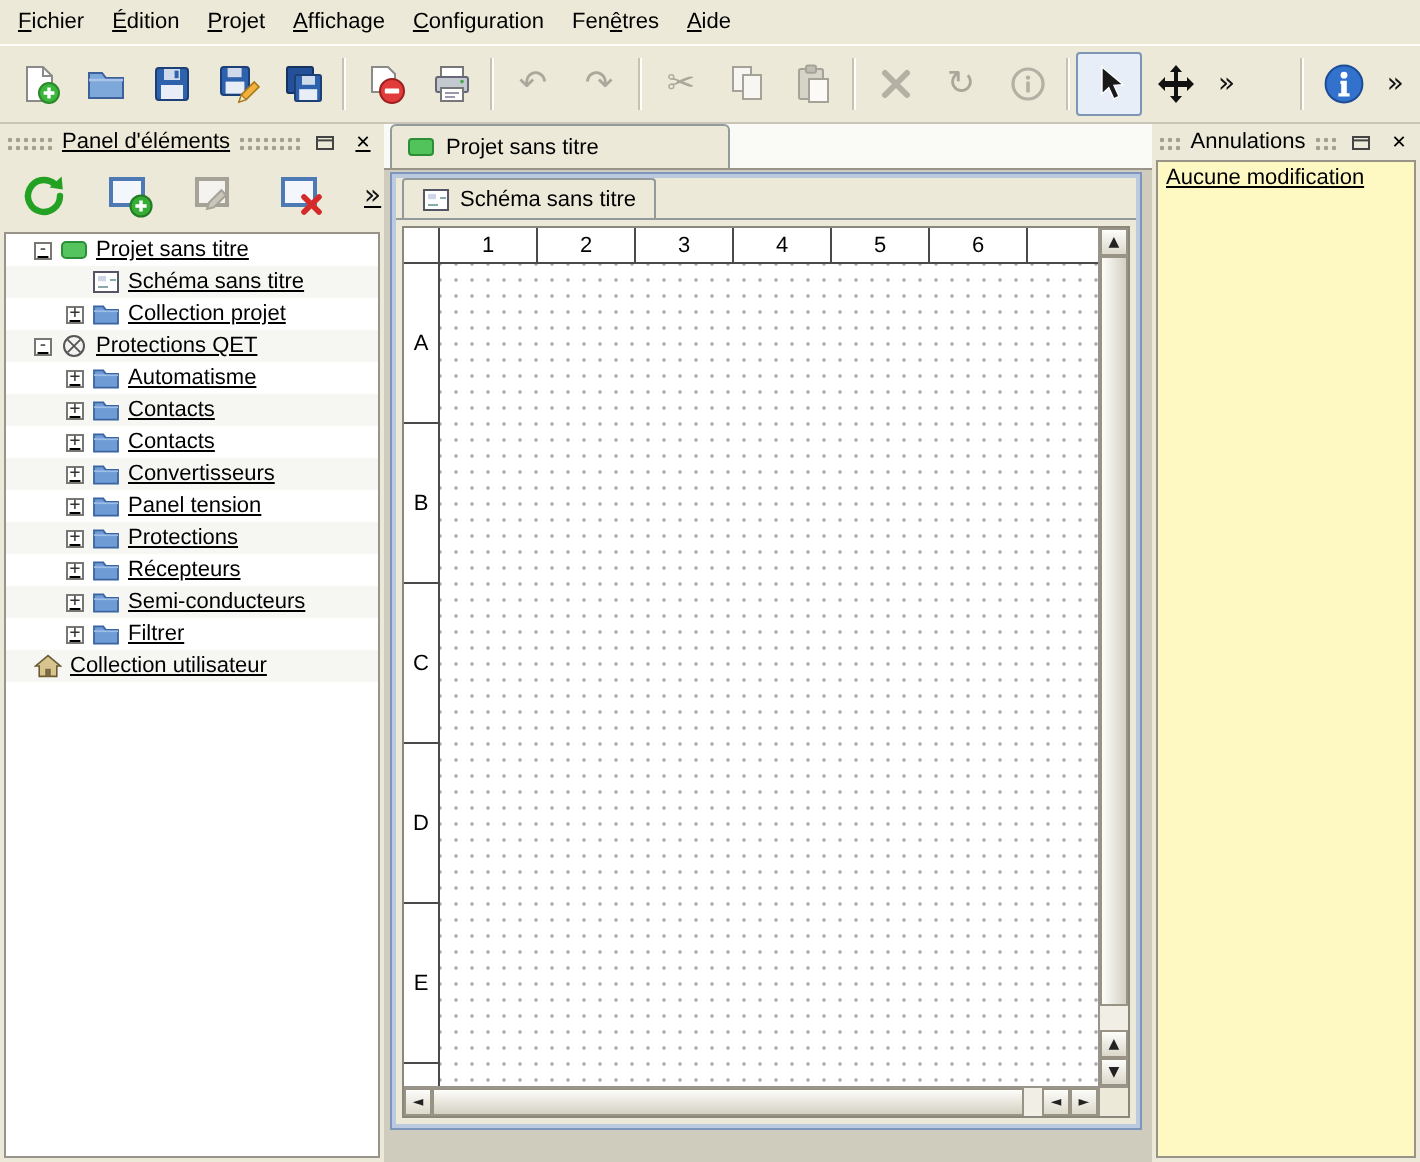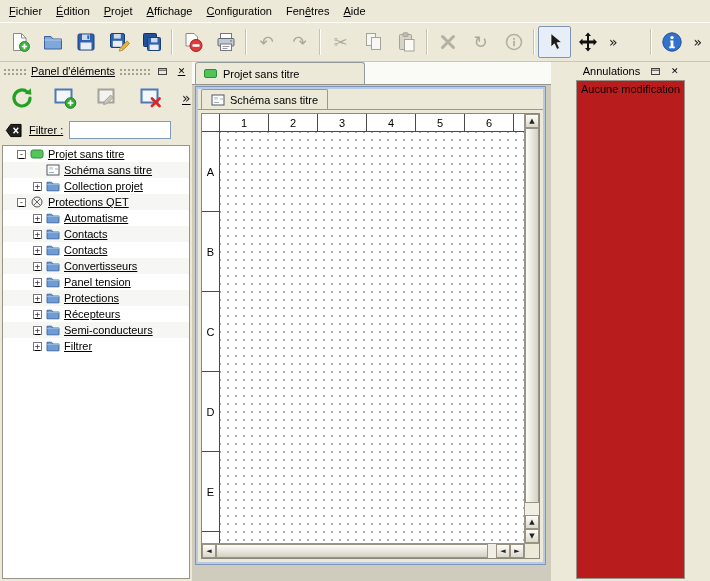--- a/index.html
+++ b/index.html
@@ -69,22 +69,22 @@
 .vscroll{grid-column:3;grid-row:1/3;display:flex;flex-direction:column;border-left:1px solid #98948a;background:#f1efe5;}
 .hscroll{grid-column:1/3;grid-row:3;display:flex;border-top:1px solid #98948a;background:#f1efe5;}
 .sbtn{width:14px;height:14px;flex:none;display:flex;align-items:center;justify-content:center;background:linear-gradient(#fdfdfa,#dcd8ca);border:1px solid #989384;color:#222;}
 .sarrow{font-size:7px;line-height:1;font-family:"DejaVu Sans",sans-serif;}
 .vtrack{flex:1;}
 .vthumb{height:97%;background:linear-gradient(90deg,#fdfdfa,#d4d0c2);border:1px solid #989384;}
 .htrack{flex:1;}
 .hthumb{width:97%;height:100%;background:linear-gradient(#fdfdfa,#d4d0c2);border:1px solid #989384;}
 .scorner{grid-column:3;grid-row:3;background:#ece9d8;border-left:1px solid #98948a;border-top:1px solid #98948a;}
 
-.right{width:159px;display:flex;flex-direction:column;min-height:0;flex:none;align-items:center;}
-.undo-list{flex:1;margin:1px 2px 2px 2px;background:#b91c1c;border:1px solid #98948a;}
+.right{width:134px;display:flex;flex-direction:column;min-height:0;flex:none;}
+.undo-list{flex:1;margin:1px 2px 2px 2px;background:#fef9c3;border:1px solid #98948a;text-decoration:underline;}
 .undo-item{padding:2px 4px;white-space:nowrap;}
 </style>
 </head>
 <body>
 
 <div class="app">
 
   <div class="menubar">
     <div class="menu-item">
         <span style="text-decoration: underline;">F</span>
@@ -353,32 +353,20 @@
         <div class="elbtn">
             <span>
               <svg viewBox="0 0 24 24">
                 <rect x="2.5" y="3.5" width="16" height="13" fill="#f3f7fc" stroke="#4d7ab5" stroke-width="2"></rect>
                 <path d="M13 12.5l7.5 7.5M20.5 12.5L13 20" stroke="#d42a2a" stroke-width="2.8" stroke-linecap="round"></path>
               </svg>
             </span>
           </div>
         <div class="more el-more">»</div>
       </div>
-      <div class="filter-row">
-        <div class="filter-clear">
-            <span>
-              <svg viewBox="0 0 18 16">
-                <path d="M5.5 1.5h11v13h-11L.8 8z" fill="#202020" stroke="#000"></path>
-                <path d="M8.5 5l5 6M13.5 5l-5 6" stroke="#fff" stroke-width="1.5"></path>
-              </svg>
-            </span>
-          </div>
-        <div>Filtrer :</div>
-        <input class="filter-input" type="text" value="" style="">
-      </div>
       <div class="tree">
         <div class="trow">
             <span class="ind0"></span>
             <span class="exp">-</span>
             <span class="ti">
               <svg viewBox="0 0 14 12">
                 <rect x="1" y="2" width="12" height="8" rx="2" fill="#55c45e" stroke="#2c8f35"></rect>
               </svg>
             </span>
             <span class="tlabel">Projet sans titre</span>
@@ -508,20 +496,30 @@
         <div class="trow">
             <span class="ind1"></span>
             <span class="exp">+</span>
             <span class="ti">
               <svg viewBox="0 0 14 12">
                 <path d="M1 2.2h4.6l1.4 1.8H13v6.8H1z" fill="#6f9cd4" stroke="#3a64a0" stroke-width=".9"></path>
                 <path d="M1 4.6h12" stroke="#9dbde8" stroke-width=".9"></path>
               </svg>
             </span>
             <span class="tlabel">Filtrer</span>
+          </div>
+        <div class="trow">
+            <span class="ind0"></span>
+            <span class="ti">
+              <svg viewBox="0 0 14 12">
+                <path d="M7 .8L.8 6h1.8v5.2h8.8V6h1.8z" fill="#d8c48e" stroke="#6b5b33" stroke-width=".8"></path>
+                <rect x="5.6" y="7.4" width="2.8" height="3.8" fill="#7a6a42"></rect>
+              </svg>
+            </span>
+            <span class="tlabel">Collection utilisateur</span>
           </div>
       </div>
     </div>
 
     <div class="center">
       <div class="mdi-tabbar">
         <div class="mdi-tab">
           <span class="proj-ic"></span>
           <span>Projet sans titre</span>
         </div>

